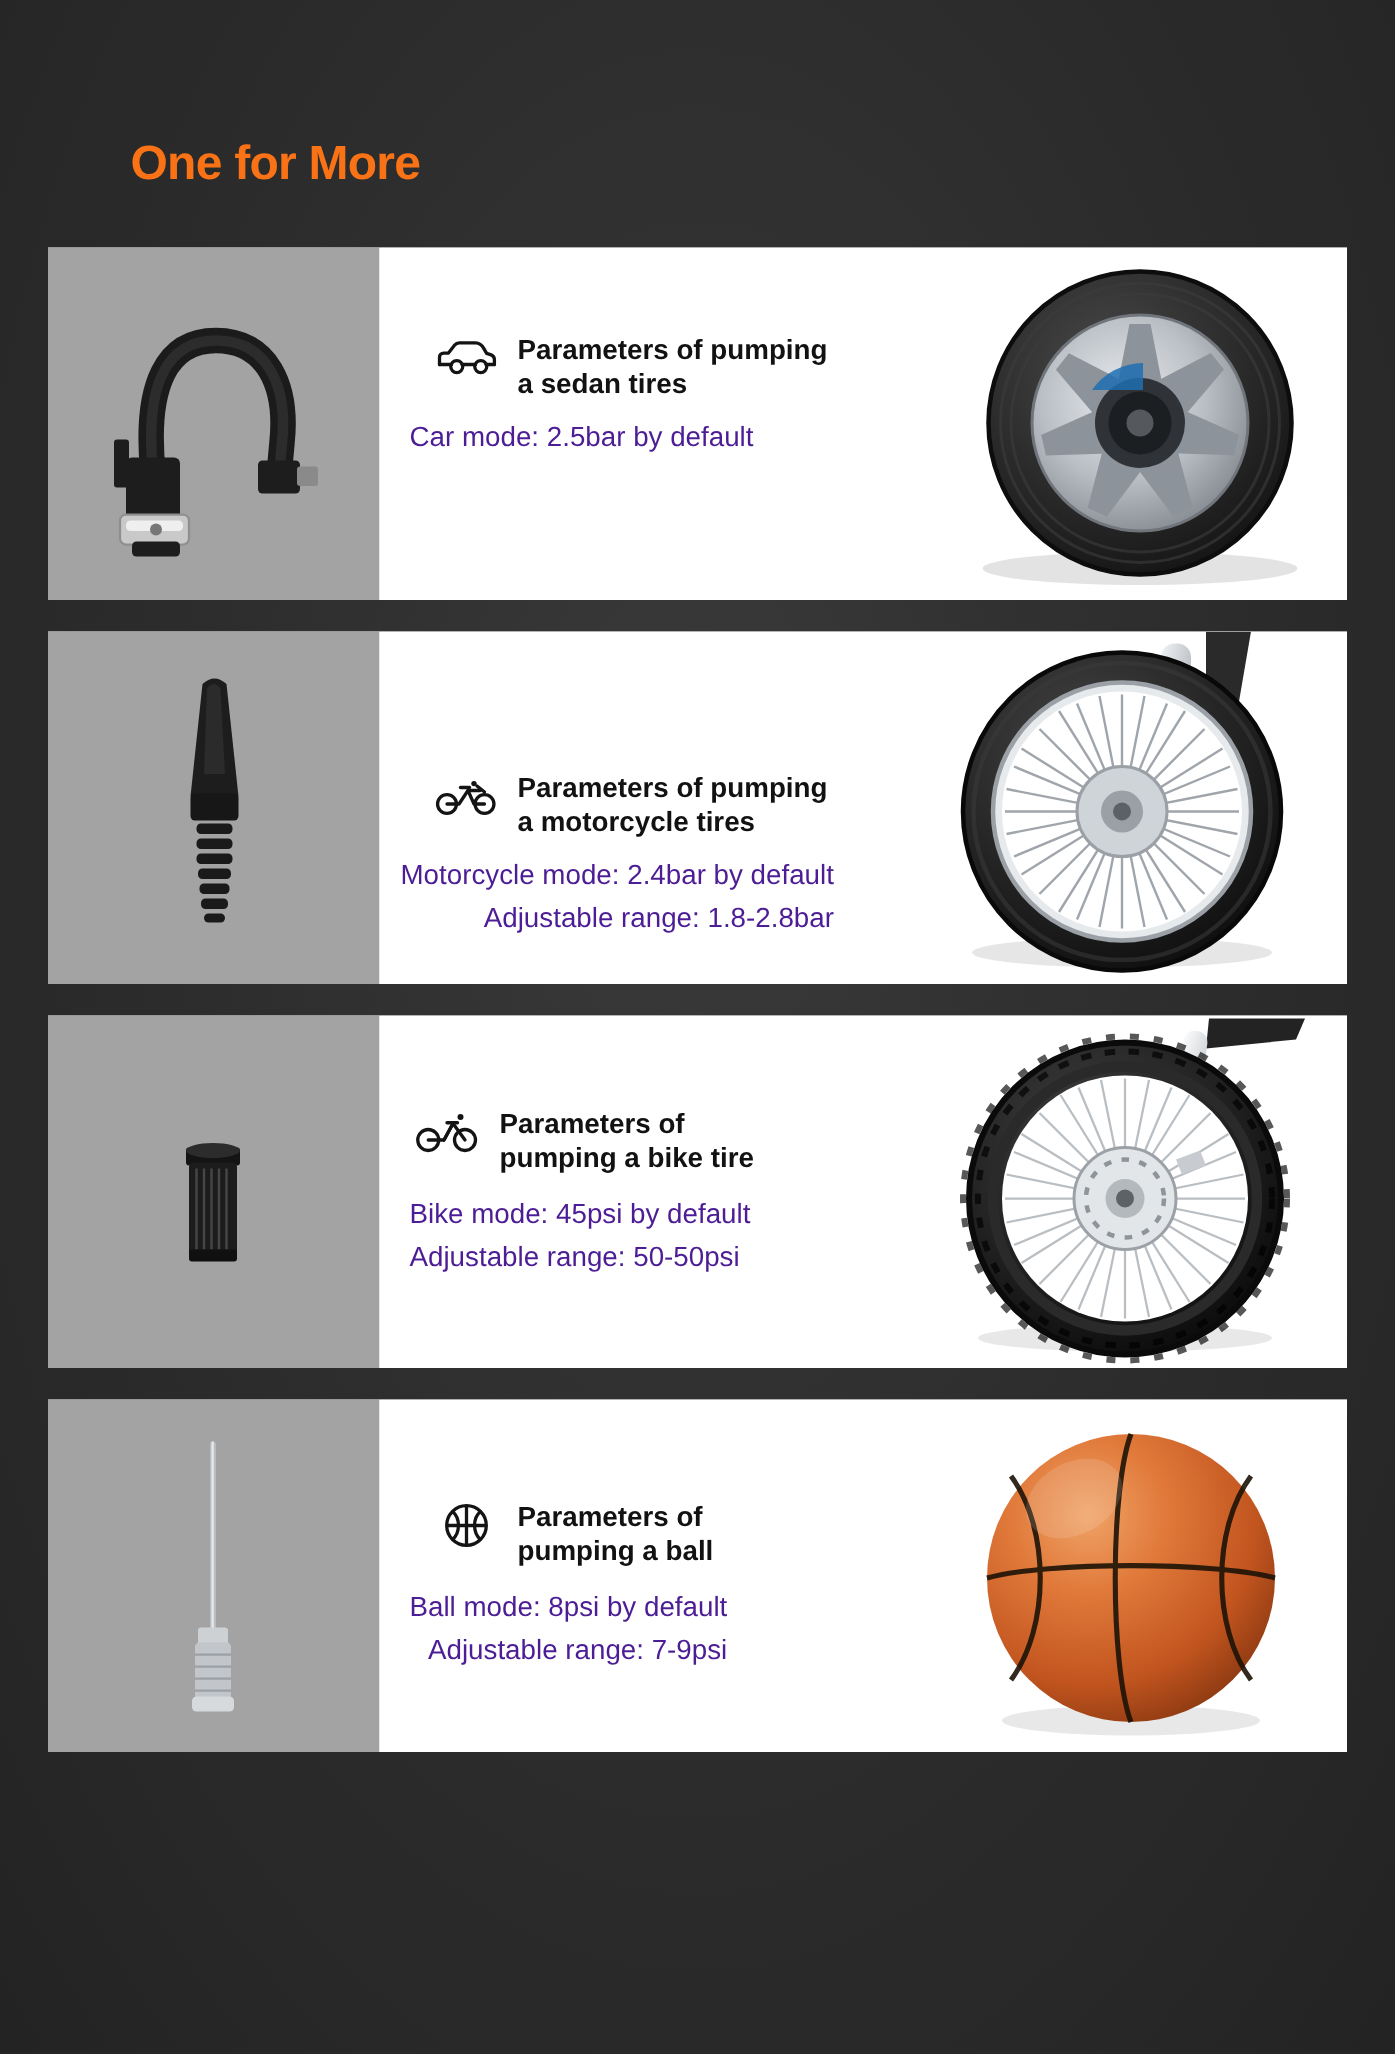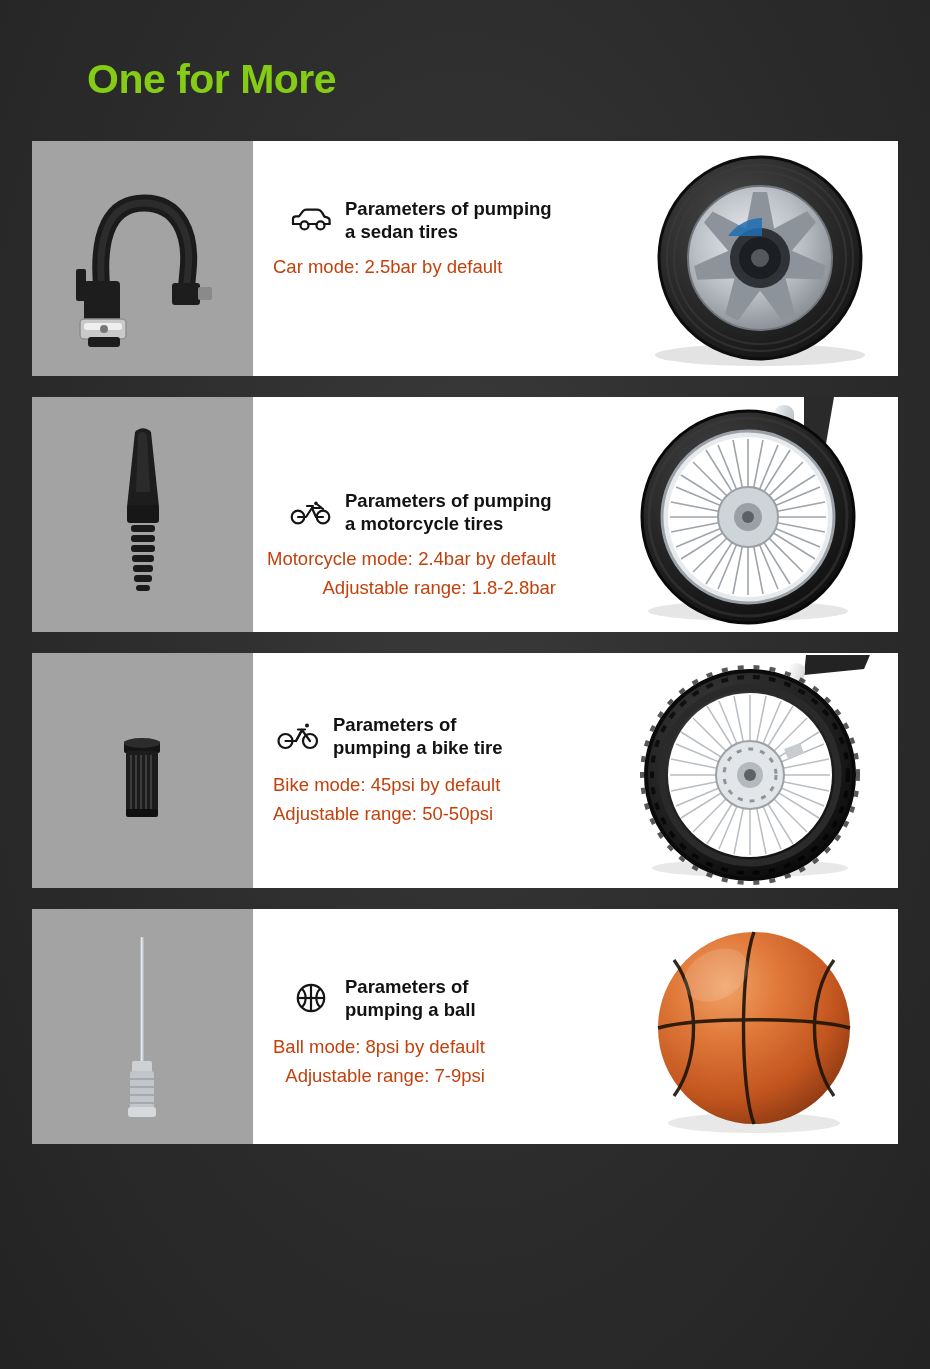--- a/index.html
+++ b/index.html
@@ -14,25 +14,25 @@
     background: radial-gradient(ellipse at 50% 40%, #3a3a3a 0%, #2e2e2e 45%, #232323 100%);
     position: relative;
   }
   .page {
     width: 930px;
     height: 1369px;
     position: relative;
     padding: 0 31px;
   }
   .headline {
-    color: #84cc16;
-    font-size: 41px;
+    color: #f97316;
+    font-size: 32px;
     font-weight: bold;
     letter-spacing: -0.5px;
-    padding-top: 56px;
+    padding-top: 90px;
     padding-left: 56px;
   }
   .subhead {
     color: #f2f2f2;
     font-size: 25px;
     line-height: 1.42;
     font-weight: 400;
     padding-left: 57px;
     padding-top: 26px;
     max-width: 830px;
@@ -55,21 +55,21 @@
     position: relative;
   }
   .card-body {
     flex: 1 1 auto;
     position: relative;
     background: #ffffff;
     padding-left: 22px;
   }
   .title-row {
     display: flex;
-    align-items: center;
+    align-items: flex-start;
     gap: 12px;
     position: absolute;
   }
   .icon-box {
     width: 44px;
     height: 36px;
     flex: 0 0 44px;
     display: flex;
     align-items: center;
     justify-content: center;
@@ -78,21 +78,21 @@
   .card-title {
     font-size: 18.5px;
     font-weight: bold;
     color: #121212;
     line-height: 1.25;
     white-space: pre-line;
   }
   .card-lines {
     position: absolute;
     font-size: 18.5px;
-    color: #c2410c;
+    color: #4c1d95;
     line-height: 1.55;
   }
   .card-lines div { white-space: nowrap; }
 
   
   .card1 .title-row { left: 36px; top: 56px; }
   .card1 .card-lines { left: 20px; top: 112px; }
 
   .card2 .title-row { left: 36px; top: 92px; }
   .card2 .card-lines { left: 14px; top: 148px; text-align: right; }

